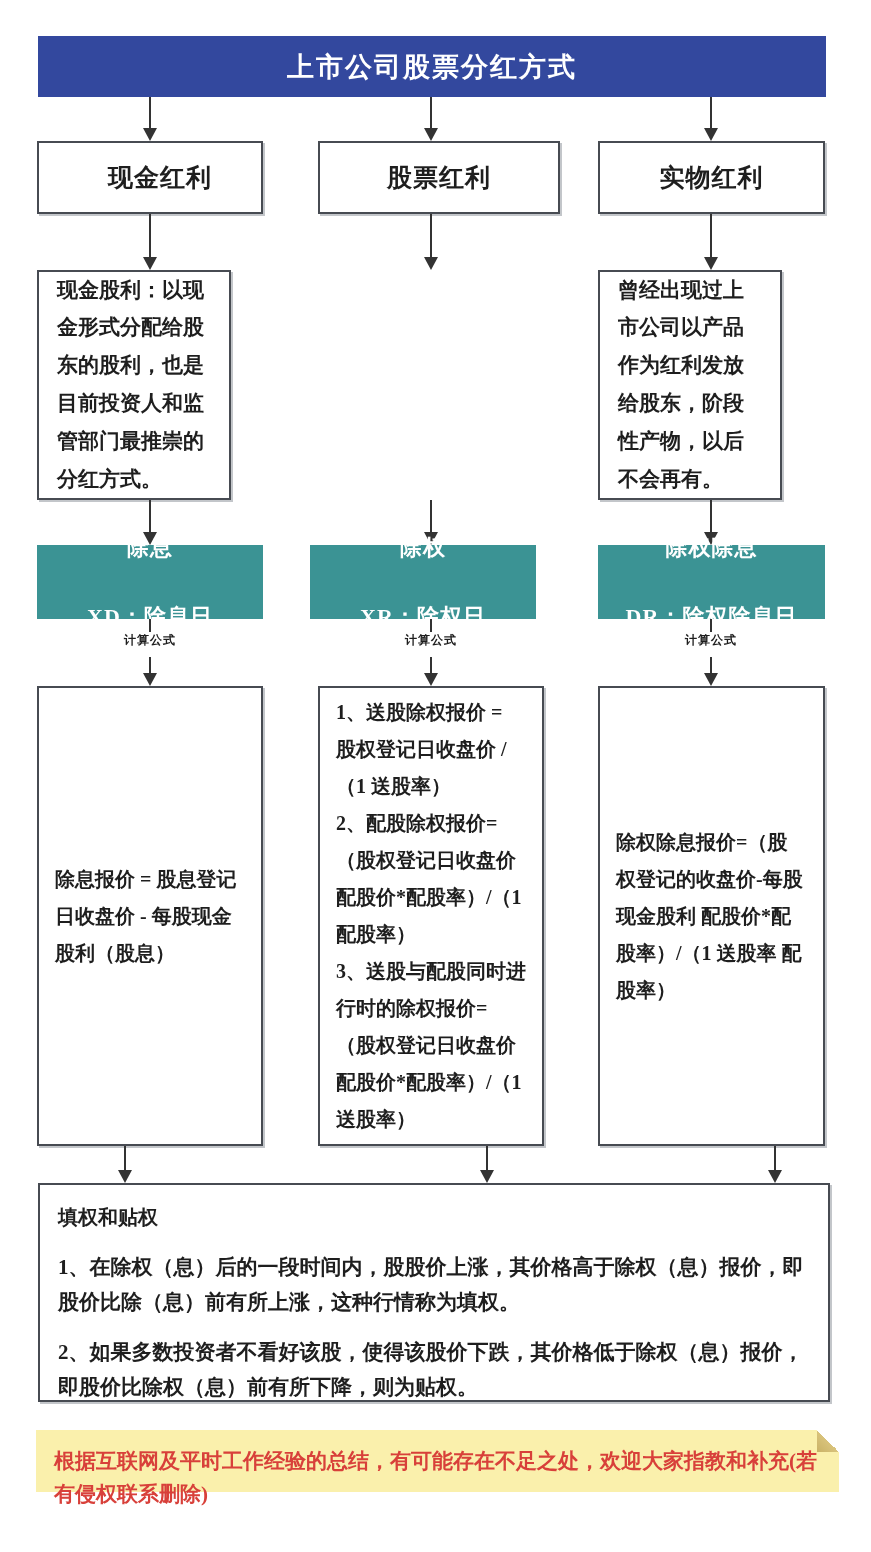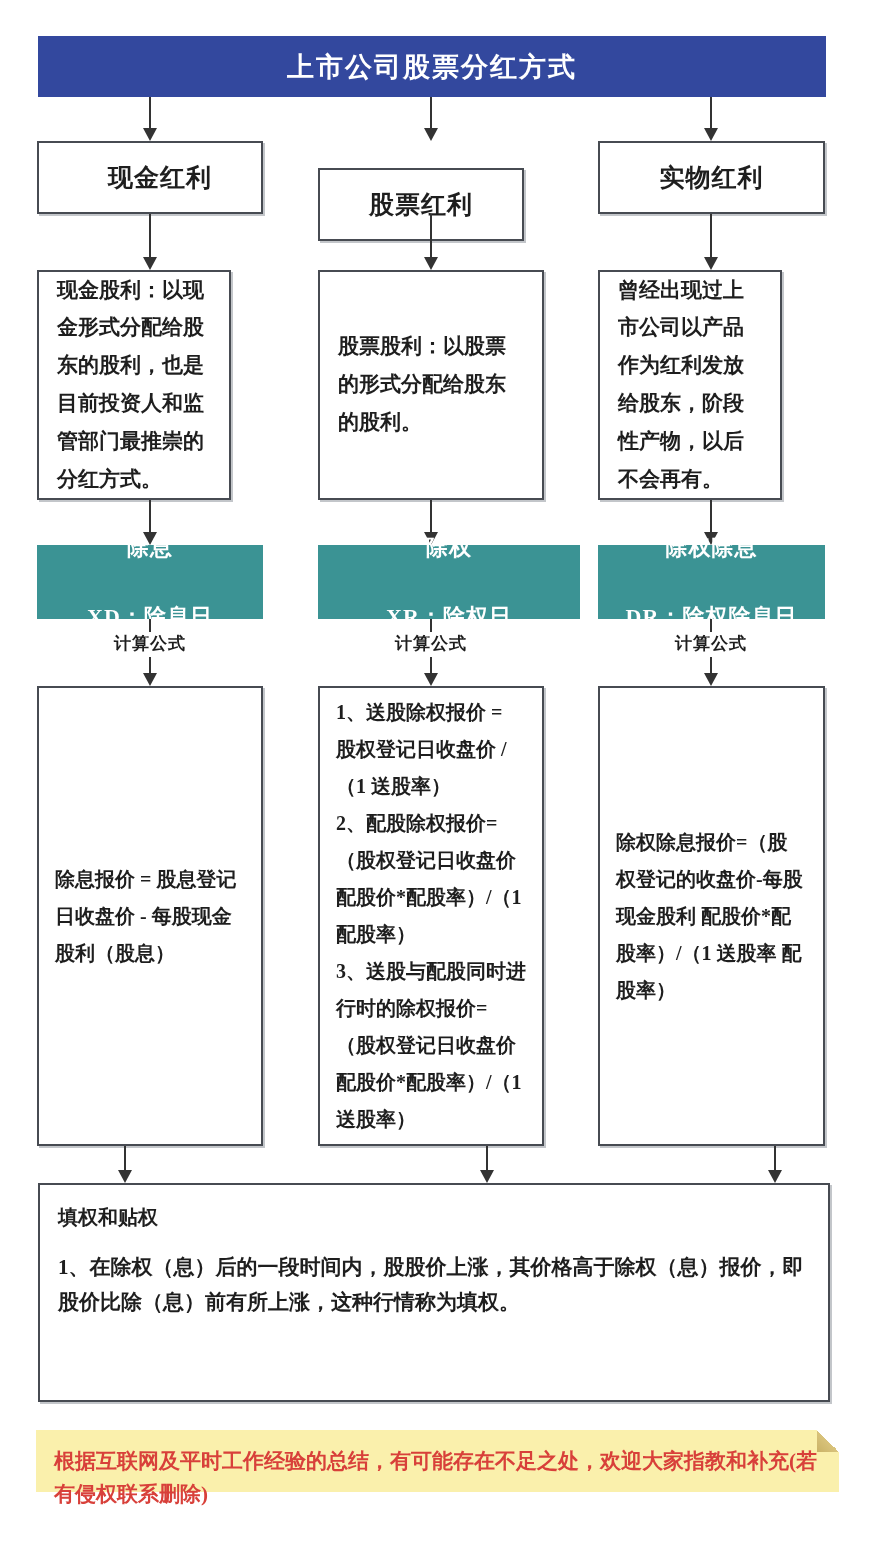--- a/index.html
+++ b/index.html
@@ -55,21 +55,21 @@
   .arrow{width:14px;display:flex;flex-direction:column;align-items:center;}
   .arrow .shaft{width:2px;flex:1;background:#333333;}
   .arrow .head{
     width:0;height:0;
     border-left:7px solid transparent;
     border-right:7px solid transparent;
     border-top:13px solid #333333;
   }
   .vline{width:2px;background:#333333;}
   .calc-label{
-    text-align:center;font-size:17px;letter-spacing:1px;font-family:Liberation Mono, monospace;
+    text-align:center;font-size:12px;letter-spacing:1px;font-family:Liberation Mono, monospace;
   }
 
   
   .summary{
     padding:16px 18px 26px 18px;
     font-size:21px;line-height:1.65;
   }
   .summary .s-title{font-size:20px;margin:0 0 4px 0;}
   .summary p{margin:16px 0 0 0;}
 
@@ -103,21 +103,21 @@
       <div class="head"></div>
     </div>
   <div class="abs arrow" style="left:704px;top:97px;height:44px;">
       <div class="shaft"></div>
       <div class="head"></div>
     </div>
 
   <div class="abs wbox titlebox" style="left:37px;top:141px;width:226px;height:73px;padding-left:20px;">
     <span>现金红利</span>
   </div>
-  <div class="abs wbox titlebox" style="left:318px;top:141px;width:206px;height:73px;margin-top:27px;">
+  <div class="abs wbox titlebox" style="left:318px;top:141px;width:242px;height:73px;">
     <span>股票红利</span>
   </div>
   <div class="abs wbox titlebox" style="left:598px;top:141px;width:227px;height:73px;">
     <span>实物红利</span>
   </div>
 
   <div class="abs arrow" style="left:143px;top:214px;height:56px;">
       <div class="shaft"></div>
       <div class="head"></div>
     </div>
@@ -125,23 +125,20 @@
       <div class="shaft"></div>
       <div class="head"></div>
     </div>
   <div class="abs arrow" style="left:704px;top:214px;height:56px;">
       <div class="shaft"></div>
       <div class="head"></div>
     </div>
 
   <div class="abs wbox descbox" style="left:37px;top:270px;width:194px;height:230px;">
     <span>现金股利：以现金形式分配给股东的股利，也是目前投资人和监管部门最推崇的分红方式。</span>
-  </div>
-  <div class="abs wbox descbox" style="left:318px;top:270px;width:226px;height:230px;">
-    <span>股票股利：以股票的形式分配给股东的股利。</span>
   </div>
   <div class="abs wbox descbox" style="left:598px;top:270px;width:184px;height:230px;">
     <span>曾经出现过上市公司以产品作为红利发放给股东，阶段性产物，以后不会再有。</span>
   </div>
 
   <div class="abs arrow" style="left:143px;top:500px;height:45px;">
       <div class="shaft"></div>
       <div class="head"></div>
     </div>
   <div class="abs arrow" style="left:424px;top:500px;height:45px;">
@@ -150,21 +147,21 @@
     </div>
   <div class="abs arrow" style="left:704px;top:500px;height:45px;">
       <div class="shaft"></div>
       <div class="head"></div>
     </div>
 
   <div class="abs tealbox" style="left:37px;top:545px;width:226px;height:74px;">
     <span>除息</span>
     <span>XD：除息日</span>
   </div>
-  <div class="abs tealbox" style="left:318px;top:545px;width:262px;height:74px;">
+  <div class="abs tealbox" style="left:310px;top:545px;width:226px;height:74px;">
     <span>除权</span>
     <span>XR：除权日</span>
   </div>
   <div class="abs tealbox" style="left:598px;top:545px;width:227px;height:74px;">
     <span>除权除息</span>
     <span>DR：除权除息日</span>
   </div>
 
   <div class="abs vline" style="left:149px;top:619px;height:13px;"></div>
   <div class="abs calc-label" style="left:90px;top:632px;width:120px;">计算公式</div>
@@ -208,20 +205,21 @@
       <div class="head"></div>
     </div>
   <div class="abs arrow" style="left:768px;top:1146px;height:37px;">
       <div class="shaft"></div>
       <div class="head"></div>
     </div>
 
   <div class="abs wbox summary" style="left:38px;top:1183px;width:792px;height:219px;">
     <div class="s-title">填权和贴权</div>
     <p>1、在除权（息）后的一段时间内，股股价上涨，其价格高于除权（息）报价，即股价比除（息）前有所上涨，这种行情称为填权。</p>
+    <p>2、如果多数投资者不看好该股，使得该股价下跌，其价格低于除权（息）报价，即股价比除权（息）前有所下降，则为贴权。</p>
   </div>
 
   <div class="abs note" style="left:36px;top:1430px;width:803px;height:62px;">
     <span>根据互联网及平时工作经验的总结，有可能存在不足之处，欢迎大家指教和补充(若有侵权联系删除)</span>
     <div class="fold"></div>
   </div>
 
 </div>
 
 </body></html>

